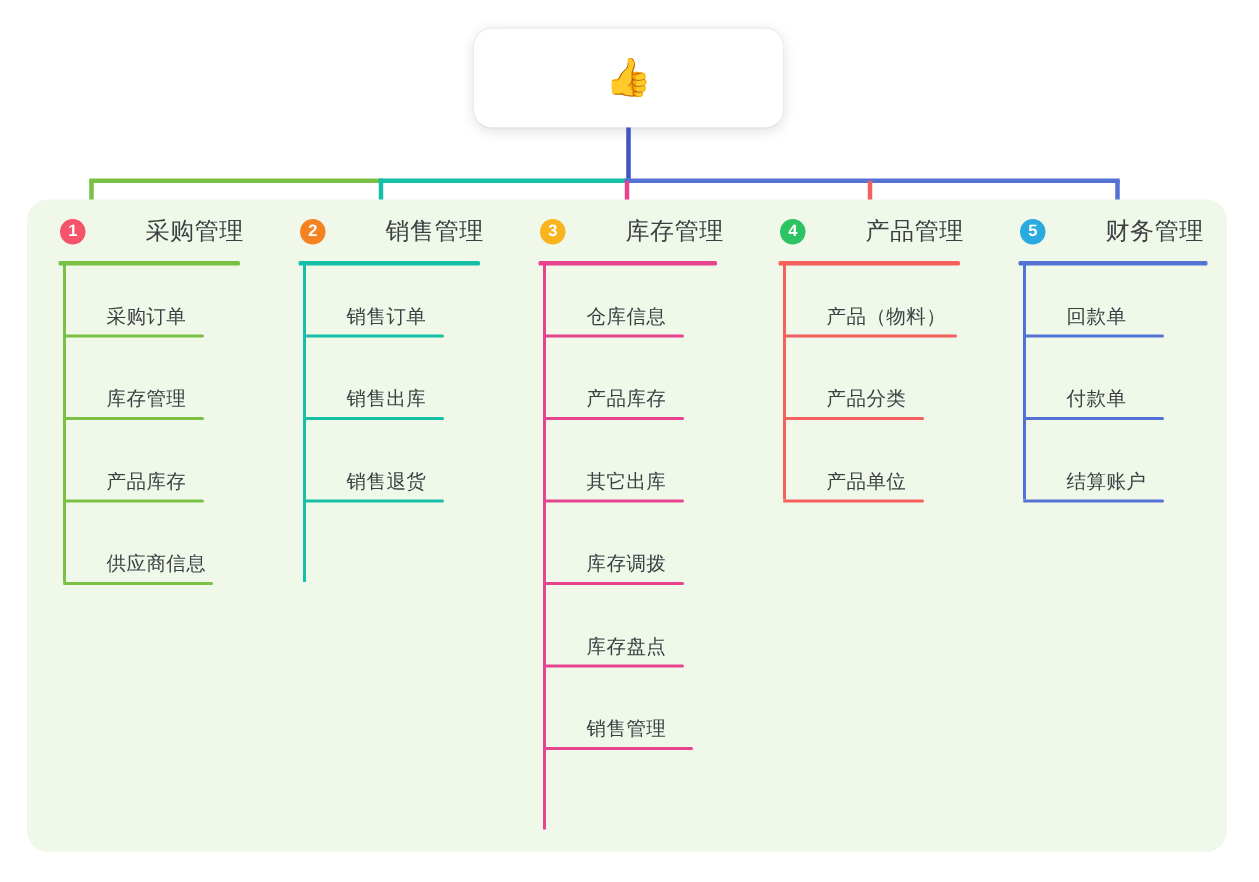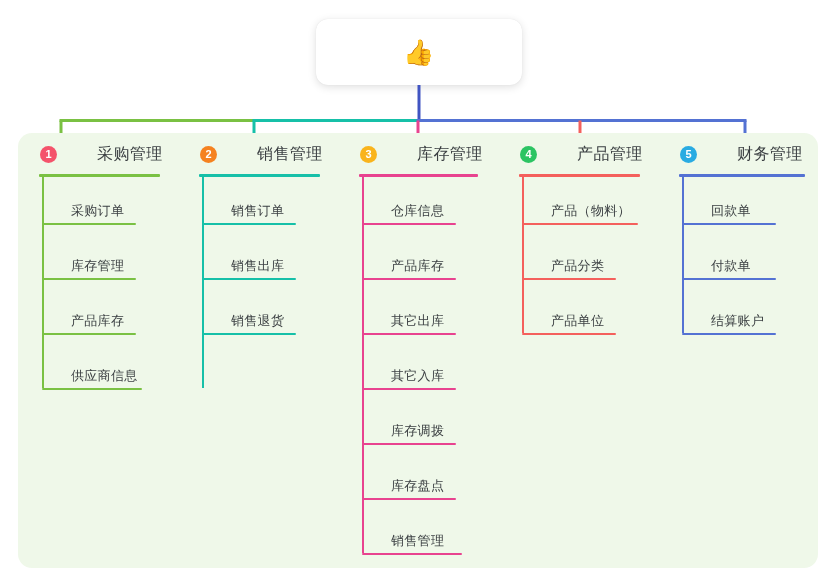--- a/index.html
+++ b/index.html
@@ -238,24 +238,20 @@
         </div>
         <div class="leaf">
           <span class="leaf-text">产品库存</span>
           <div class="leaf-underline" style="background: rgb(232, 67, 143); width: 94px;"></div>
         </div>
         <div class="leaf">
           <span class="leaf-text">其它出库</span>
           <div class="leaf-underline" style="background: rgb(232, 67, 143); width: 94px;"></div>
         </div>
         <div class="leaf">
-          <span class="leaf-text">其它入库</span>
-          <div class="leaf-underline" style="background: rgb(232, 67, 143); width: 94px;"></div>
-        </div>
-        <div class="leaf">
           <span class="leaf-text">库存调拨</span>
           <div class="leaf-underline" style="background: rgb(232, 67, 143); width: 94px;"></div>
         </div>
         <div class="leaf">
           <span class="leaf-text">库存盘点</span>
           <div class="leaf-underline" style="background: rgb(232, 67, 143); width: 94px;"></div>
         </div>
         <div class="leaf">
           <span class="leaf-text">销售管理</span>
           <div class="leaf-underline" style="background: rgb(232, 67, 143); width: 100px;"></div>

